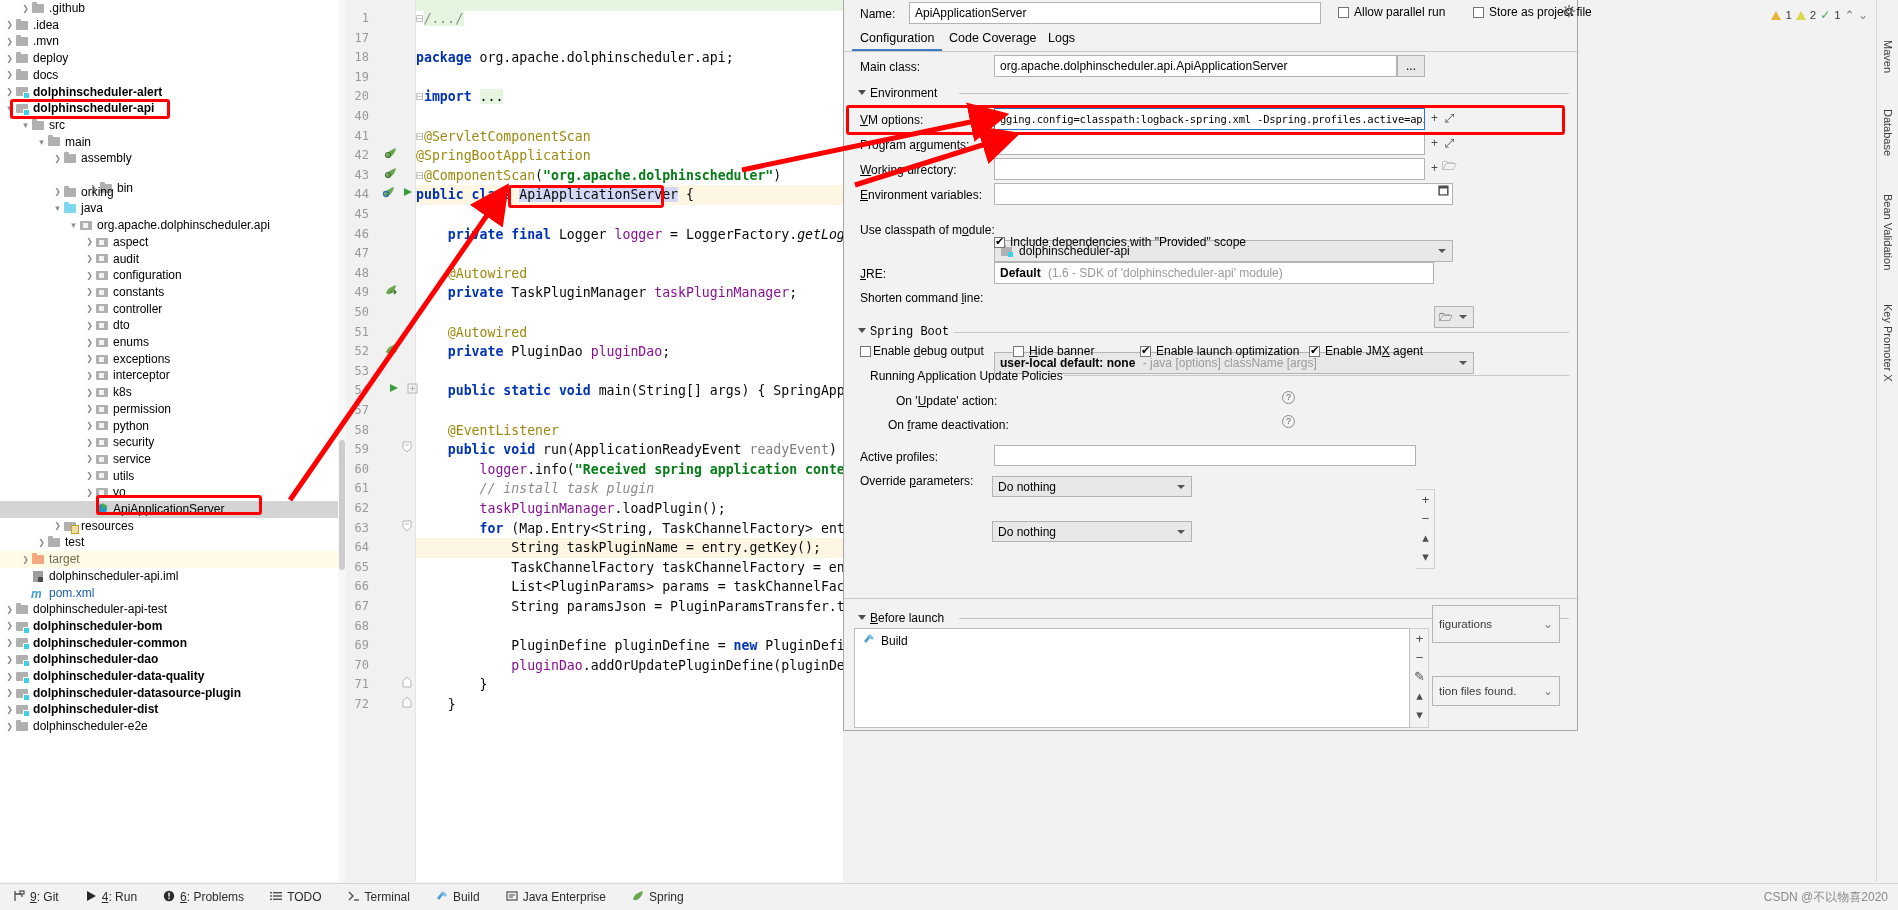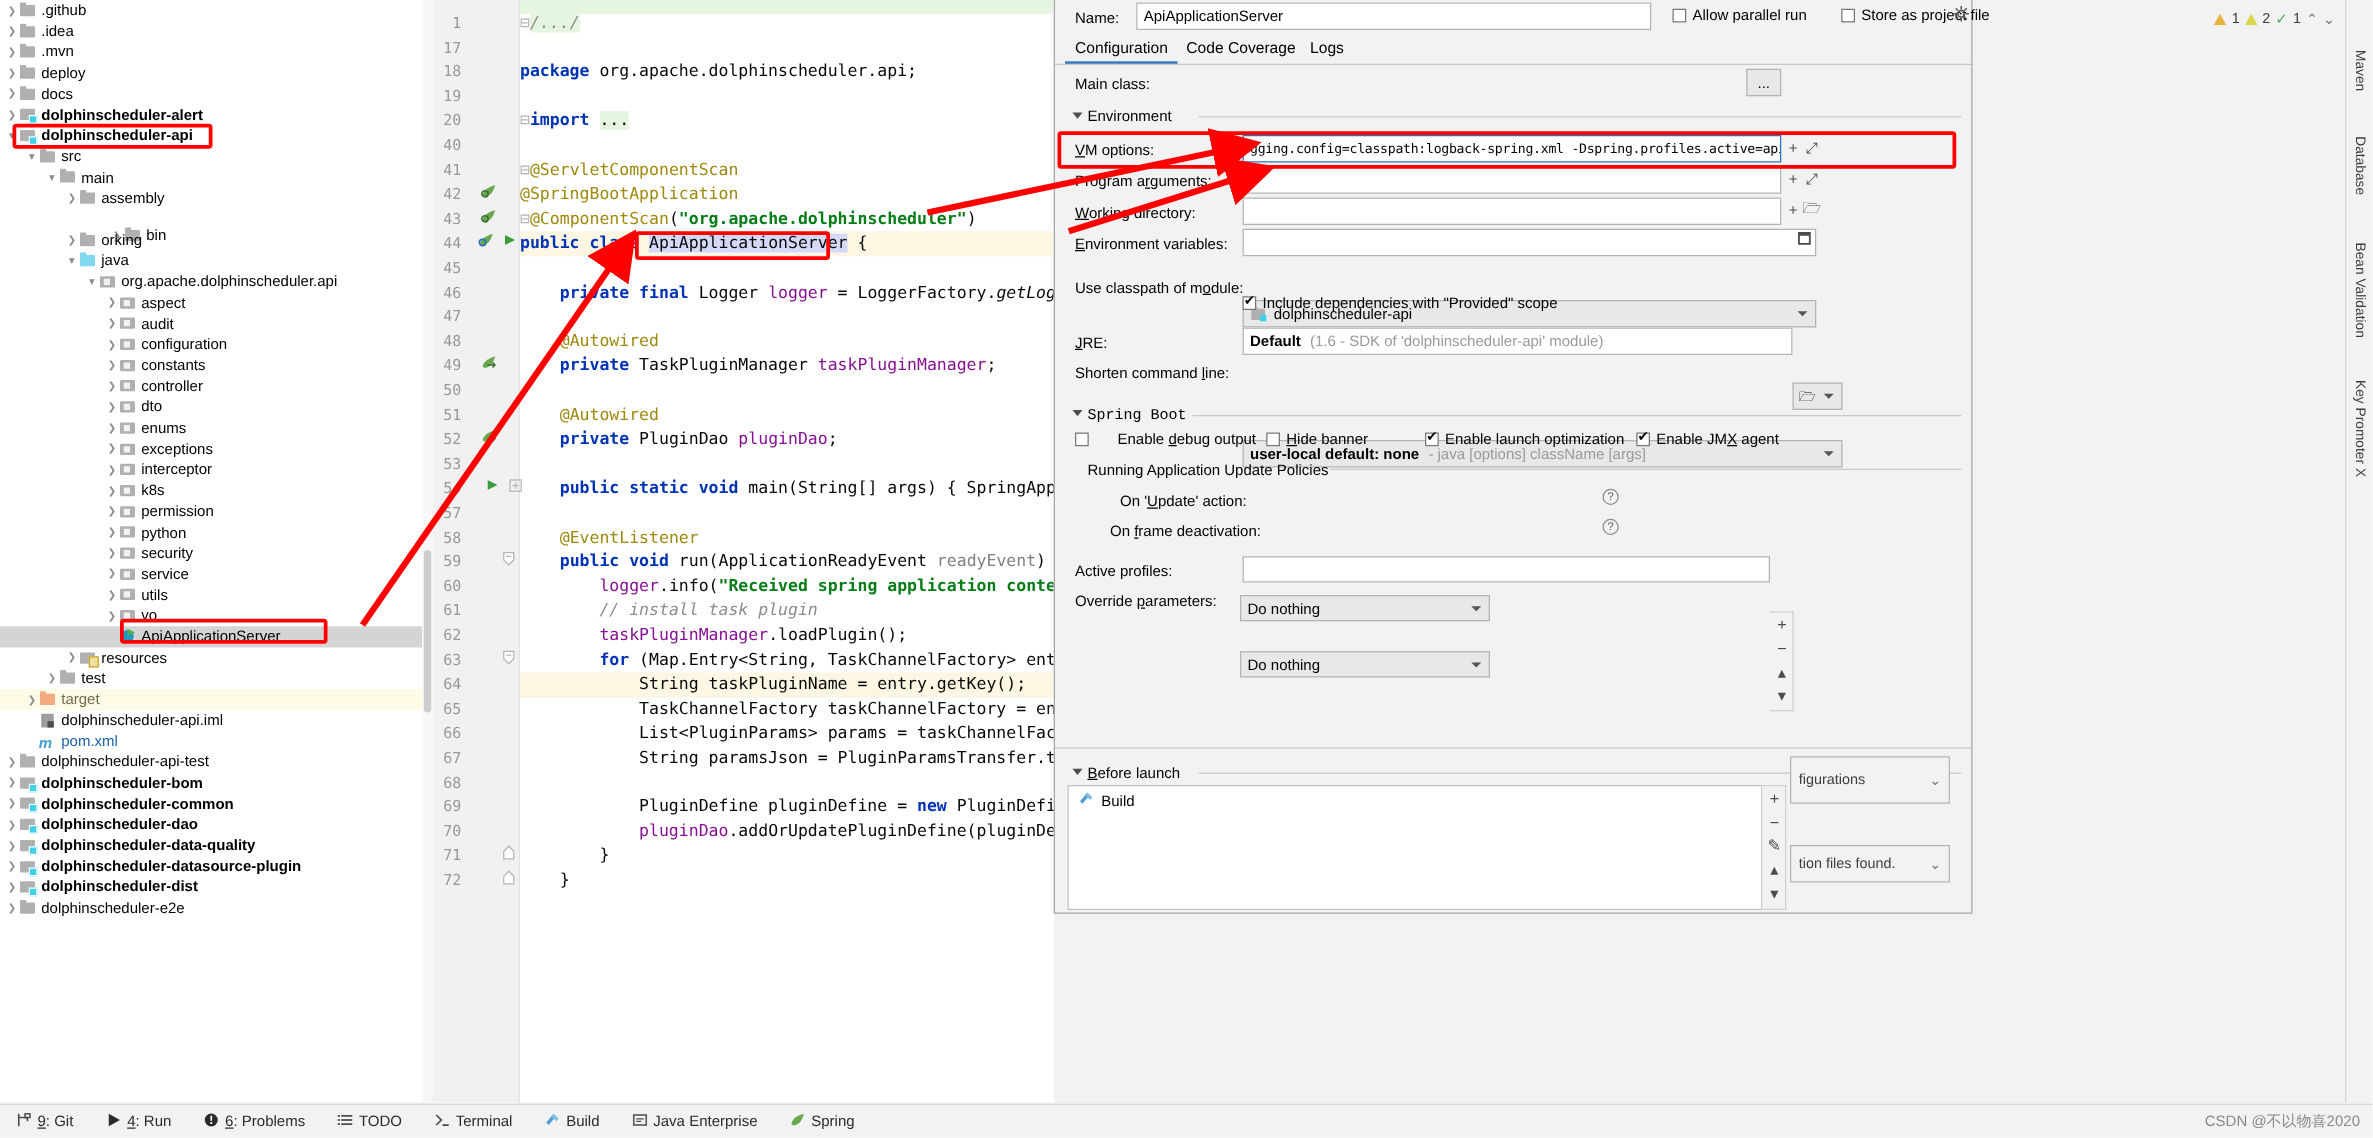--- a/index.html
+++ b/index.html
@@ -216,21 +216,21 @@
   .sb-item { display:flex; align-items:center; gap:5px; padding:0 13px; white-space:nowrap; }
   .sb-ico { font-size:12px; color:#4d4d4d; display:inline-block; }
   #watermark { position:absolute; right:10px; bottom:4px; font-size:12px; color:#8a8a8a; }
 </style>
 </head>
 <body>
 
 <div id="app">
 
   <div id="project-tree">
-      <div class="tree-row" style="top: 0px; position: absolute; left: 0px; right: 0px; text-align: center;">
+      <div class="tree-row" style="top: 0px; position: absolute; left: 16px; right: 0px; text-align: center;">
         <span style="display: inline-block; width: 4px;"></span>
         <span class="arrow closed"></span>
         <span class="ficon folder"></span>
         <span class="tlabel">.github</span>
       </div>
       <div class="tree-row" style="top: 16.7px; position: absolute; left: 0px; right: 0px;">
         <span style="display: inline-block; width: 4px;"></span>
         <span class="arrow closed"></span>
         <span class="ficon folder"></span>
         <span class="tlabel">.idea</span>
@@ -642,20 +642,21 @@
           </g>
         </svg>
     </div>
 
     <div class="tab active" style="left:16px; top:40px;">Configuration</div>
     <div class="tab" style="left:105px; top:40px;">Code Coverage</div>
     <div class="tab" style="left:204px; top:40px;">Logs</div>
     <div class="sep-line" style="left:0px; top:60px; width:735px;"></div>
 
     <div class="row lbl" style="left:16px; top:69px;">Main class:</div>
+    <div class="row tf" style="left:150px; top:64px; width:403px; height:22px;">org.apache.dolphinscheduler.api.ApiApplicationServer</div>
     <div class="row combo" style="left:553px; top:64px; width:28px; height:22px; text-align:center; padding:2px 0;">...</div>
 
     <div class="row sec-title" style="left:14px; top:95px;">
       <span class="sec-tri"></span><span>Environment</span>
     </div>
     <div class="sep-line" style="left:115px; top:102px; width:610px;"></div>
 
     <div class="row lbl" style="left:16px; top:122px;"><span class="ul">V</span>M options:</div>
     <div class="row tf mono focus" style="left:150px; top:117px; width:431px; height:22px;">gging.config=classpath:logback-spring.xml -Dspring.profiles.active=api,mysql</div>
     <div class="row minibtn" style="left:583px; top:119px;">+</div>
@@ -708,21 +709,21 @@
       <span style="font-weight:bold;">user-local default: none</span>
       <span style="color:#9a9a9a; margin-left:4px;">- java [options] className [args]</span>
       <span class="chev"></span>
     </div>
 
     <div class="row sec-title" style="left:14px; top:334px;font-family:Liberation Mono, monospace;">
       <span class="sec-tri"></span><span>Spring Boot</span>
     </div>
     <div class="sep-line" style="left:110px; top:341px; width:615px;"></div>
 
-    <div class="row" style="left:16px; top:353px; display:flex; align-items:center; gap:23px;">
+    <div class="row" style="left:16px; top:353px; display:flex; align-items:center; gap:2px;">
       <span class="cbx"></span>
       <span class="lbl">Enable <span class="ul">d</span>ebug output</span>
     </div>
     <div class="row" style="left:169px; top:353px; display:flex; align-items:center; gap:5px;">
       <span class="cbx"></span>
       <span class="lbl"><span class="ul">H</span>ide banner</span>
     </div>
     <div class="row" style="left:296px; top:353px; display:flex; align-items:center; gap:5px;">
       <span class="cbx on"></span>
       <span class="lbl">Enable launch optimization</span>

